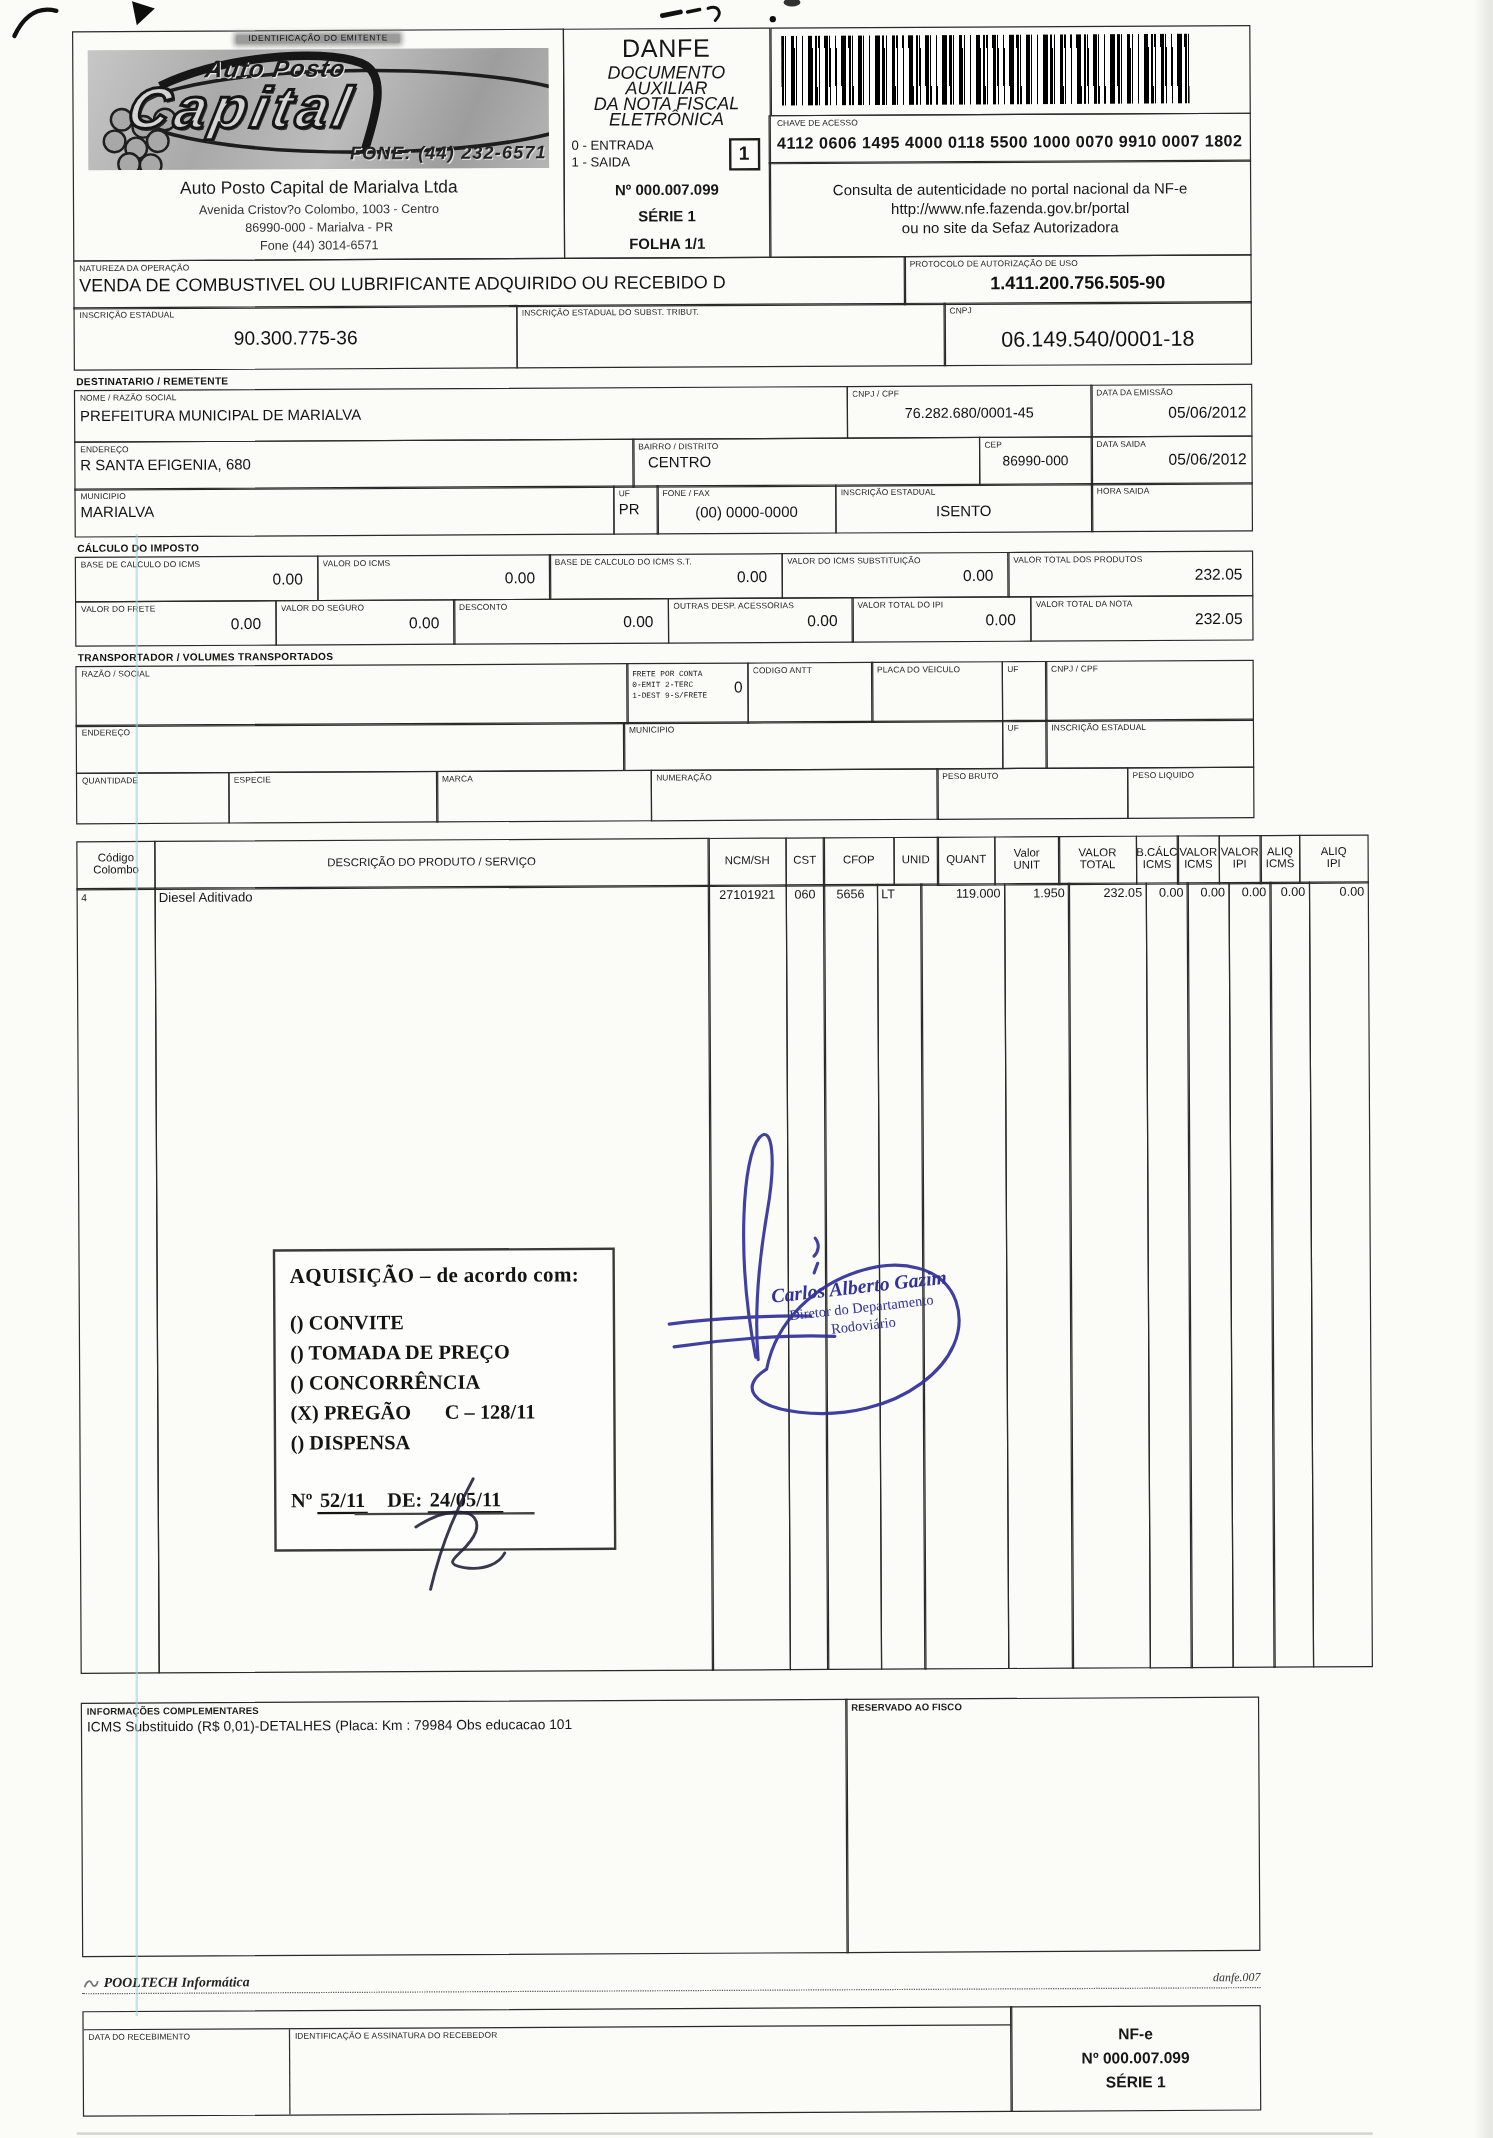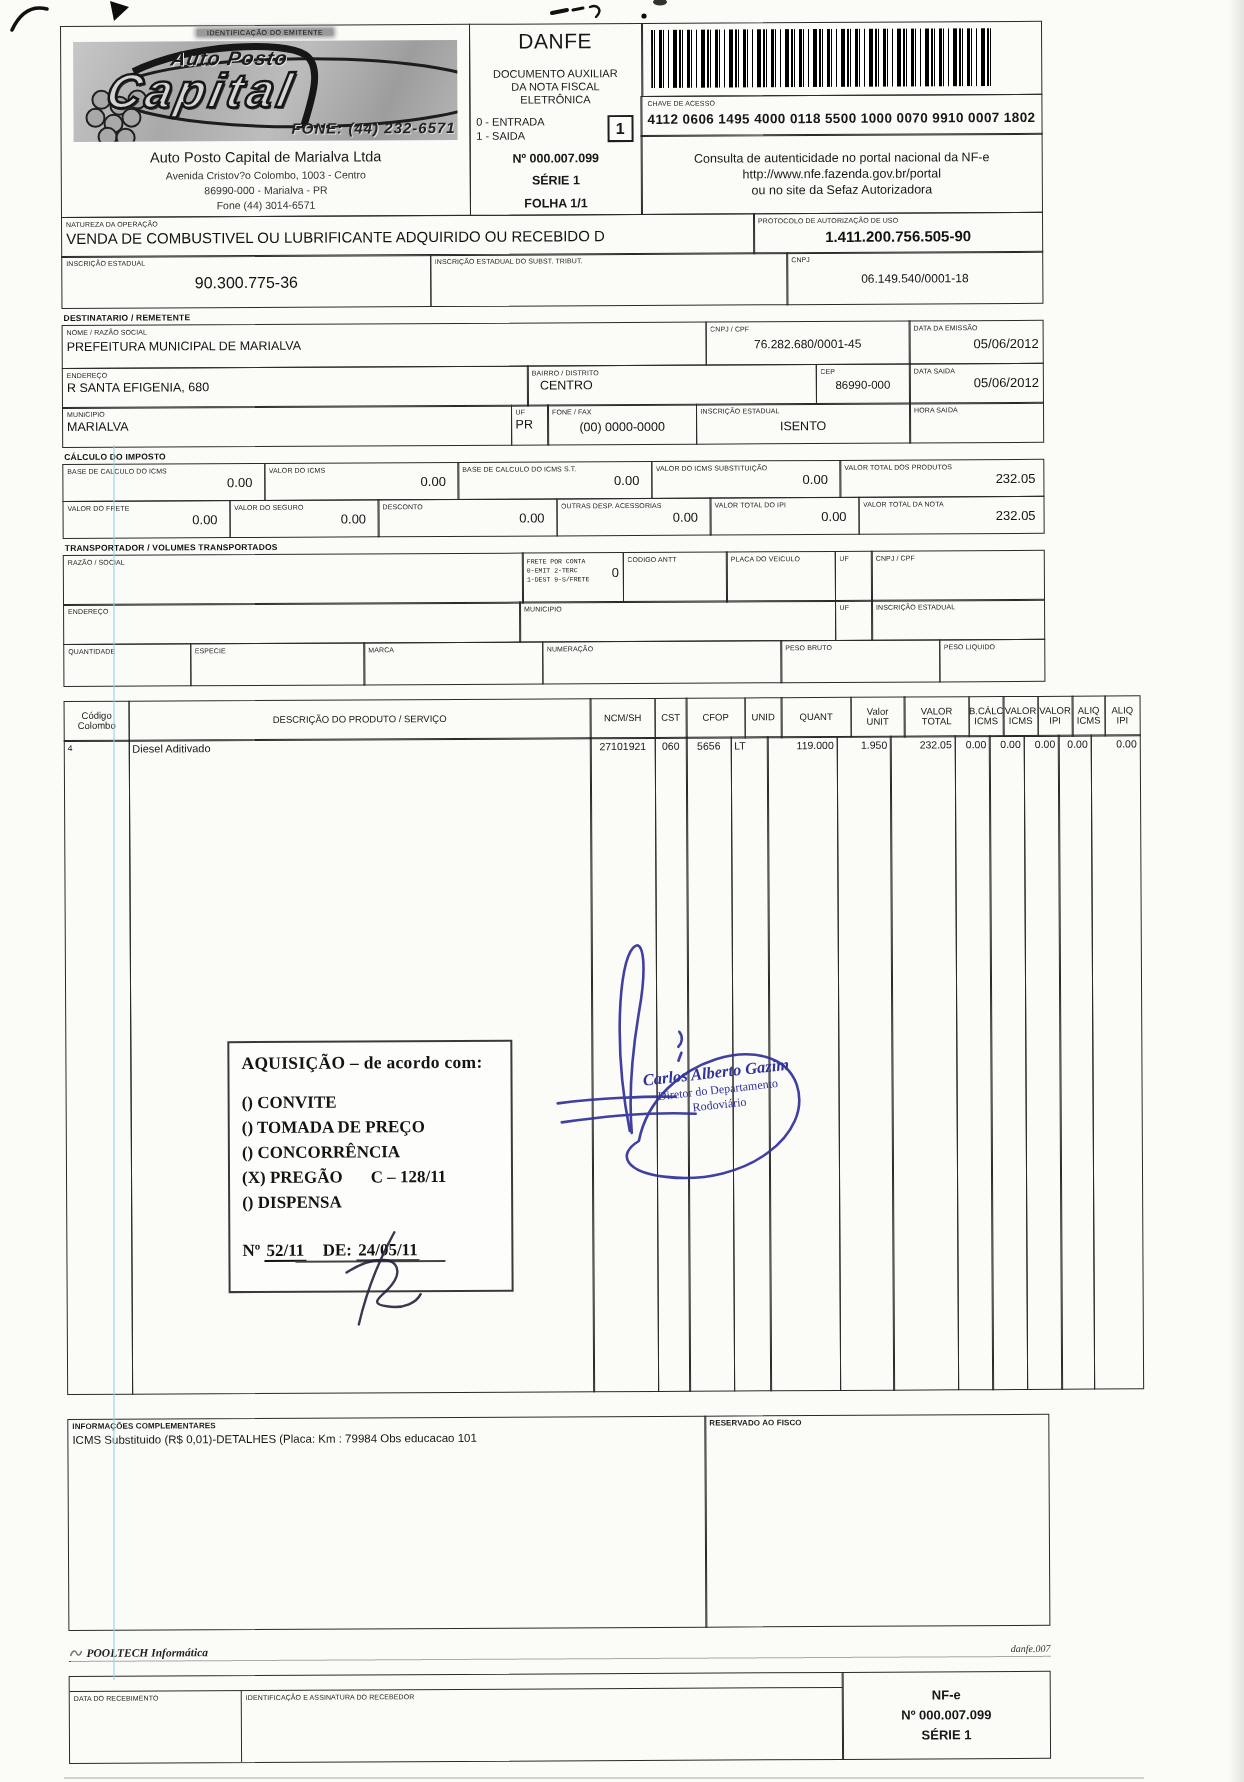--- a/index.html
+++ b/index.html
@@ -27,21 +27,21 @@
   .emit-lbl { align-self:center; font-size:7px; color:#0d0d0d; background:#9a9a9a; padding:0 10px; letter-spacing:.5px; box-shadow:0 0 4px 2px #9a9a9a; margin-top:1px;}
   .logo { position:relative; margin:5px 8px 4px 8px; height:100px; overflow:hidden;
           background:linear-gradient(115deg,#c7c7c7 0%,#a9a9a9 30%,#bdbdbd 55%,#9d9d9d 80%,#b5b5b5 100%); }
   .logo-l1 { position:absolute; left:98px; top:6px; font:italic 900 20px "Liberation Sans",sans-serif; color:#1b1b1b; transform:skewX(-10deg); letter-spacing:1px; text-shadow:1px 1px 0 #e8e8e8; }
   .logo-l2 { position:absolute; left:34px; top:22px; font:italic 900 48px "Liberation Sans",sans-serif; letter-spacing:4px; color:#d4d4d4; transform:skewX(-12deg); -webkit-text-stroke:2.5px #161616; text-shadow:2px 2px 0 #2c2c2c; }
   .logo-phone { position:absolute; right:2px; bottom:4px; font:italic 900 15px "Liberation Sans",sans-serif; color:#222; text-shadow:1px 1px 0 #ddd; letter-spacing:1px; }
   .emit-name { text-align:center; font-size:14.5px; color:#1a1a1a; margin-top:4px; }
   .emit-addr { text-align:center; font-size:10.5px; color:#333; line-height:15px; margin-top:3px; }
   .box-danfe { width:180px; display:flex; flex-direction:column; text-align:center; padding:5px 6px 2px 6px; }
   .danfe-t { font-size:21px; font-weight:normal; letter-spacing:.5px; }
-  .danfe-s { font-size:11px; line-height:13px; white-space:pre-line; margin-top:14px; }
+  .danfe-s { font-size:15px; line-height:13px; white-space:pre-line; margin-top:1px;font-style:italic; }
   .es-row { display:flex; align-items:center; margin-top:8px; }
   .es-lines { text-align:left; font-size:11px; line-height:14px; flex:1; }
   .tipo-box { width:26px; height:27px; border:2px solid #1e1e1e; font-size:16px; font-weight:bold; line-height:24px; text-align:center; margin-right:2px; }
   .danfe-n { font-size:12.5px; font-weight:bold; margin-top:9px; }
   .danfe-serie { font-size:12.5px; font-weight:bold; margin-top:8px; }
   .danfe-folha { font-size:12.5px; font-weight:bold; margin-top:9px; }
   .box-right { flex:1; display:flex; flex-direction:column; }
   .bc-box { height:74px; padding:6px 8px; }
   .barcode { height:58px; width:340px; background:
       repeating-linear-gradient(90deg,#000 0 2px,#fff 2px 3px,#000 3px 4px,#fff 4px 8px,#000 8px 11px,#fff 11px 12px,#000 12px 13px,#fff 13px 17px,#000 17px 18px,#fff 18px 22px,#000 22px 26px,#fff 26px 28px);
@@ -171,21 +171,21 @@
   <div class="r mt w" style="height:53px">
     <div class="c" style="width:370px">
       <span class="lb">INSCRIÇÃO ESTADUAL</span>
       <span class="vl tc" style="font-size:16px;margin-top:6px">90.300.775-36</span>
     </div>
     <div class="c" style="width:358px">
       <span class="lb">INSCRIÇÃO ESTADUAL DO SUBST. TRIBUT.</span>
     </div>
     <div class="c" style="flex:1">
       <span class="lb">CNPJ</span>
-      <span class="vl tc" style="font-size:12px;margin-top:8px">06.149.540/0001-18</span>
+      <span class="vl tc" style="font-size:18px;margin-top:8px">06.149.540/0001-18</span>
     </div>
   </div>
 
   <div class="sec w">DESTINATARIO / REMETENTE</div>
   <div class="r w" style="height:44px">
     <div class="c" style="flex:1">
       <span class="lb">NOME / RAZÃO SOCIAL</span>
       <span class="vl" style="font-size:12.5px;margin-top:2px">PREFEITURA MUNICIPAL DE MARIALVA</span>
     </div>
     <div class="c" style="width:205px">
@@ -349,21 +349,21 @@
   </div>
 
   <div class="r ptab" style="height:41px;margin-top:14px">
     <div class="c ph" style="width:66px">Código
 Colombo</div>
     <div class="c ph" style="width:463px">DESCRIÇÃO DO PRODUTO / SERVIÇO</div>
     <div class="c ph" style="width:66px">NCM/SH</div>
     <div class="c ph" style="width:33px">CST</div>
     <div class="c ph" style="width:60px">CFOP</div>
     <div class="c ph" style="width:38px">UNID</div>
-    <div class="c ph" style="width:71px">QUANT</div>
+    <div class="c ph" style="width:49px">QUANT</div>
     <div class="c ph" style="width:55px">Valor
 UNIT</div>
     <div class="c ph" style="width:66px">VALOR
 TOTAL</div>
     <div class="c ph" style="width:36px">B.CÁLC
 ICMS</div>
     <div class="c ph" style="width:36px">VALOR
 ICMS</div>
     <div class="c ph" style="width:36px">VALOR
 IPI</div>

